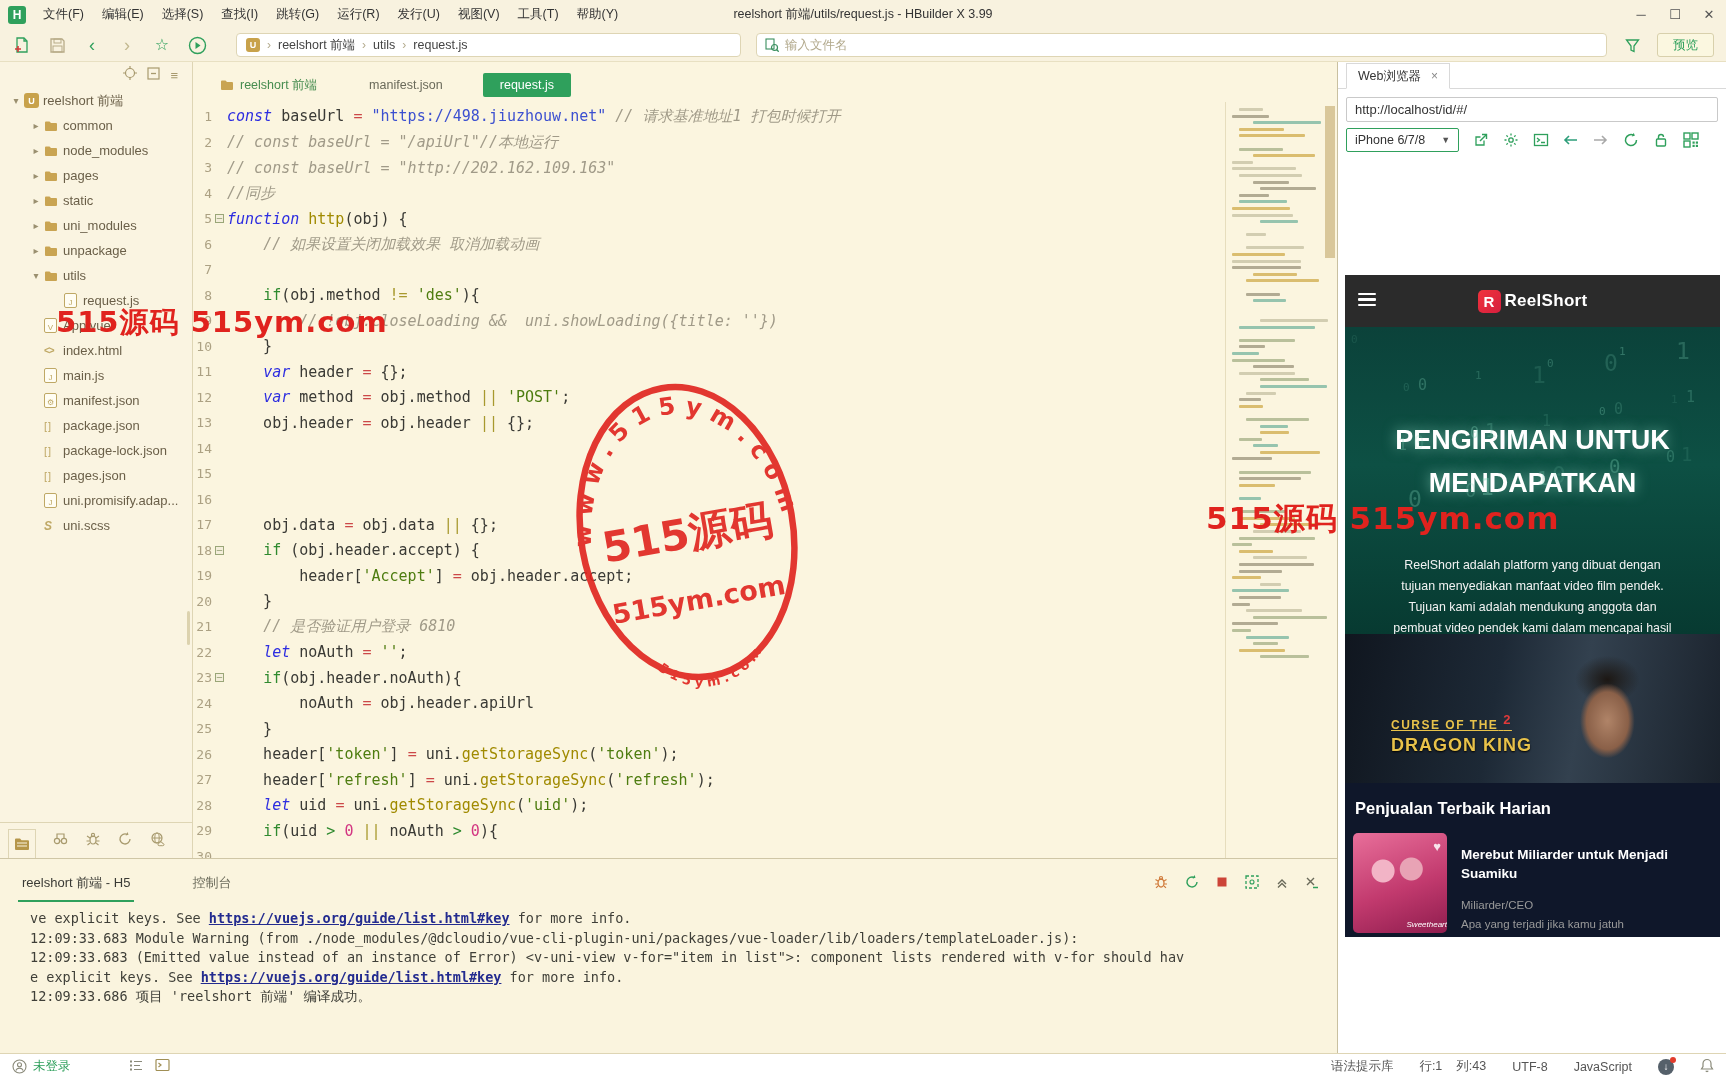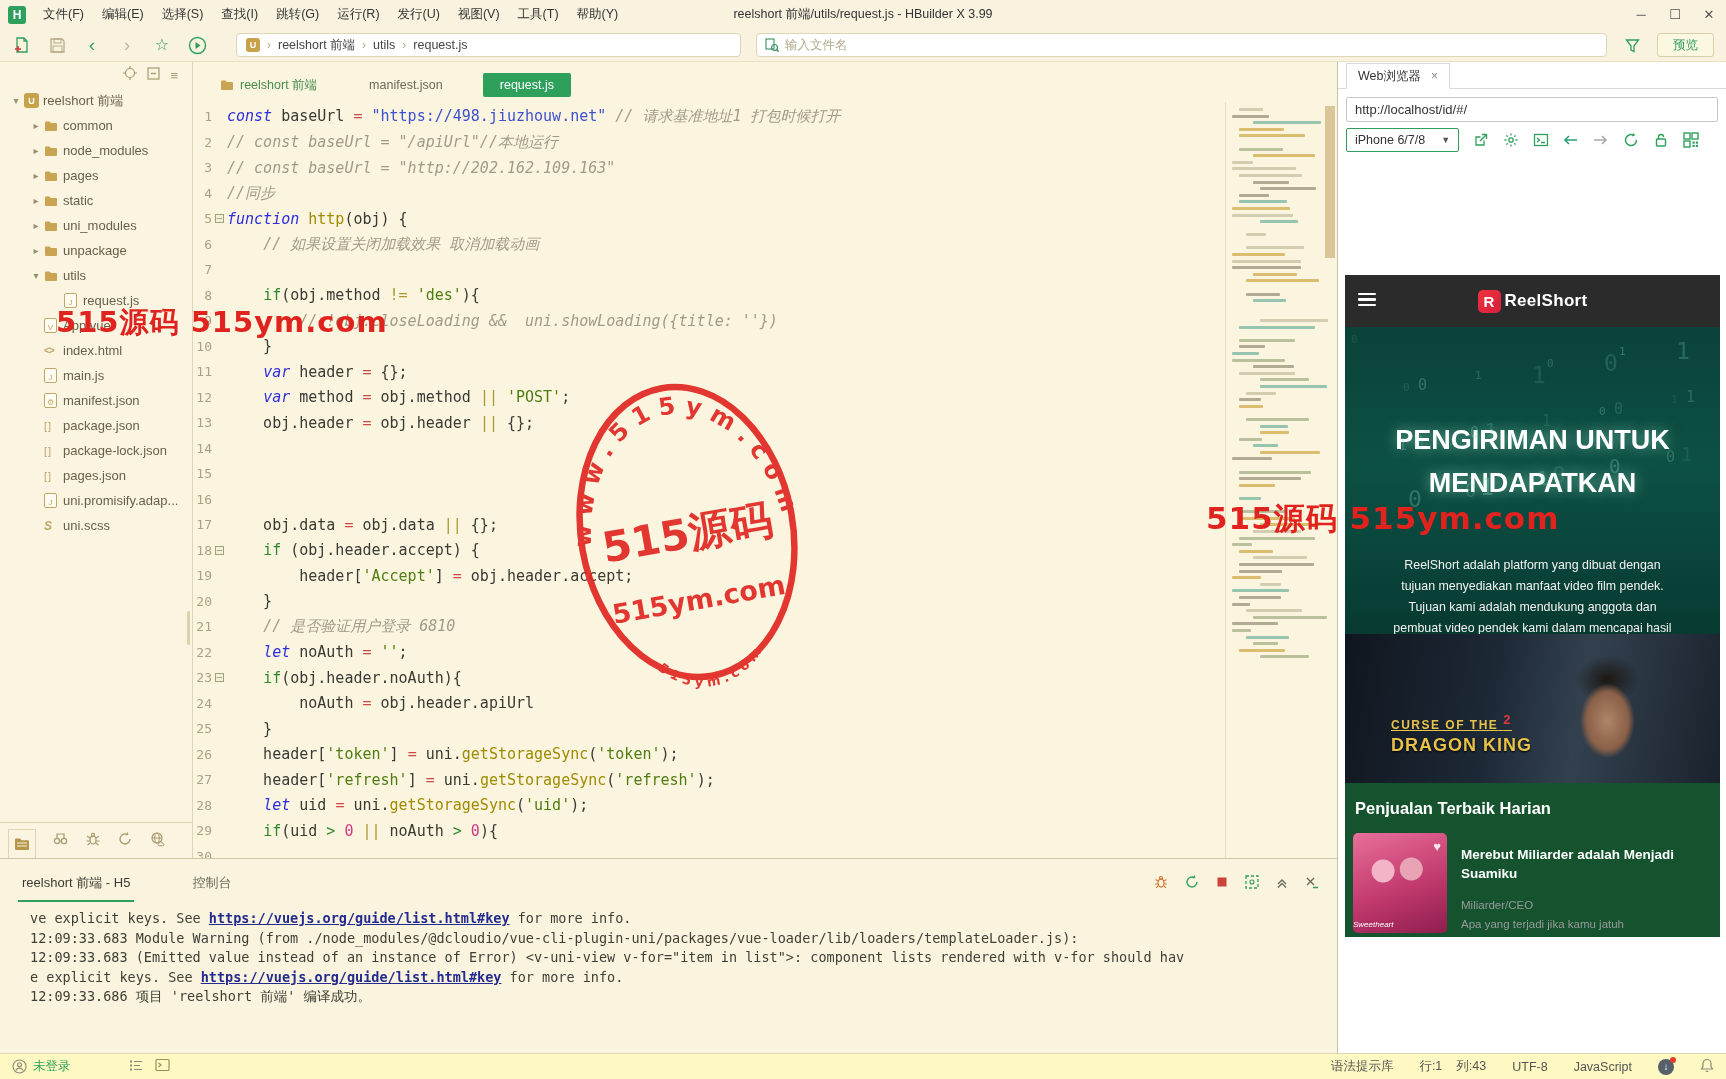--- a/index.html
+++ b/index.html
@@ -111,34 +111,34 @@
   .hero-title { position:absolute; top:92px; left:0; right:0; text-align:center; color:#fff; font-weight:bold; font-size:27px; line-height:43px; text-shadow:0 0 14px rgba(180,255,230,.55); }
   .hero-para { position:absolute; top:228px; left:10px; right:10px; text-align:center; color:#f2f2f2; font-size:12.4px; line-height:21px; }
   .ph-poster { height:149px; position:relative; background:linear-gradient(100deg,#10161f 0%,#1d2936 40%,#33414f 62%,#1a222c 100%); overflow:hidden; }
   .poster-face { position:absolute; right:55px; top:18px; width:120px; height:125px;
      background:radial-gradient(ellipse 38px 52px at 52% 55%, #b08468 0%, #8a6048 55%, rgba(40,30,25,0) 72%),
                 radial-gradient(ellipse 46px 34px at 52% 22%, #1c1713 0%, rgba(20,15,12,0) 70%); }
   .poster-title { position:absolute; left:46px; top:78px; color:#e8c24a; }
   .pt1 { font-size:12px; letter-spacing:1.5px; font-weight:bold;text-decoration:underline; }
   .pt1 sup { color:#e03a3a; font-size:13px; }
   .pt2 { font-size:18px; font-weight:800; letter-spacing:1px; margin-top:3px; text-shadow:0 1px 2px #000; }
-  .ph-black { height:198px; background:#14532d; position:relative; }
+  .ph-black { height:198px; background:#0f172a; position:relative; }
   .ph-section-title { position:absolute; left:10px; top:16px; color:#fff; font-size:16.5px; font-weight:bold; }
   .ph-thumb { position:absolute; left:8px; top:50px; width:94px; height:100px; border-radius:5px; overflow:hidden;
      background:radial-gradient(circle at 32% 38%, #f2b4c6 0 11px, rgba(0,0,0,0) 12px),
                 radial-gradient(circle at 62% 36%, #e8a3b5 0 11px, rgba(0,0,0,0) 12px),
                 linear-gradient(160deg,#e86f9a 0%,#c23a6e 55%,#8f1d4e 100%); }
   .ph-thumb .heart { position:absolute; right:6px; top:6px; color:rgba(255,255,255,.85); font-size:13px; }
-  .ph-thumb .cap { position:absolute; left:0; right:0; bottom:4px; text-align:left; color:#fff; font-size:8px; font-style:italic; }
+  .ph-thumb .cap { position:absolute; left:0; right:0; bottom:4px; text-align:right; color:#fff; font-size:8px; font-style:italic; }
   .ph-item-title { position:absolute; left:116px; top:62px; color:#fff; font-size:13.5px; font-weight:bold; line-height:19px; width:250px; }
   .ph-item-sub { position:absolute; left:116px; top:116px; color:#9a9a9a; font-size:11.5px; }
   .ph-item-desc { position:absolute; left:116px; top:135px; color:#9a9a9a; font-size:11.5px; }
 
   
-  .statusbar { height:26px; background:#fef9c3; border-top:1px solid #ded5b4; display:flex; align-items:center; padding:0 12px; font-size:12.5px; color:#555; }
+  .statusbar { height:26px; background:#ffffff; border-top:1px solid #ded5b4; display:flex; align-items:center; padding:0 12px; font-size:12.5px; color:#555; }
   .sb-login { color:#2fa05c; margin-left:6px; }
   .sb-right { margin-left:auto; display:flex; align-items:center; gap:26px; }
   .upd-ic { position:relative; width:16px; height:16px; background:#55606a; border-radius:50%; color:#fff; font-size:10px; display:flex; align-items:center; justify-content:center; }
   .upd-dot { position:absolute; right:-2px; top:-2px; width:6px; height:6px; background:#e23c2c; border-radius:50%; }
 
   
   .overlay { position:absolute; inset:0; pointer-events:none; z-index:50; }
   .wm-text { position:absolute; color:#e0231e; font-weight:bold; white-space:nowrap; font-family:"DejaVu Sans",sans-serif; }
   .wm-left { left:56px; top:303px; font-size:29px; letter-spacing:1px; }
   .wm-right { left:1206px; top:498px; font-size:31px; letter-spacing:1px; }
@@ -709,21 +709,21 @@
           <div class="pt2">DRAGON KING</div>
         </div>
       </div>
       <div class="ph-black">
         <div class="ph-section-title">Penjualan Terbaik Harian</div>
         <div class="ph-thumb">
           <span class="heart">♥</span>
           <span class="cap">Sweetheart</span>
         </div>
         <div class="ph-item-title">
-          <div>Merebut Miliarder adalah Menjadi</div>
+          <div>Merebut Miliarder untuk Menjadi</div>
           <div>Suamiku</div>
         </div>
         <div class="ph-item-sub">Miliarder/CEO</div>
         <div class="ph-item-desc">Apa yang terjadi jika kamu jatuh</div>
       </div>
     </div>
   </div>
 </div>
 
 <div class="statusbar">

